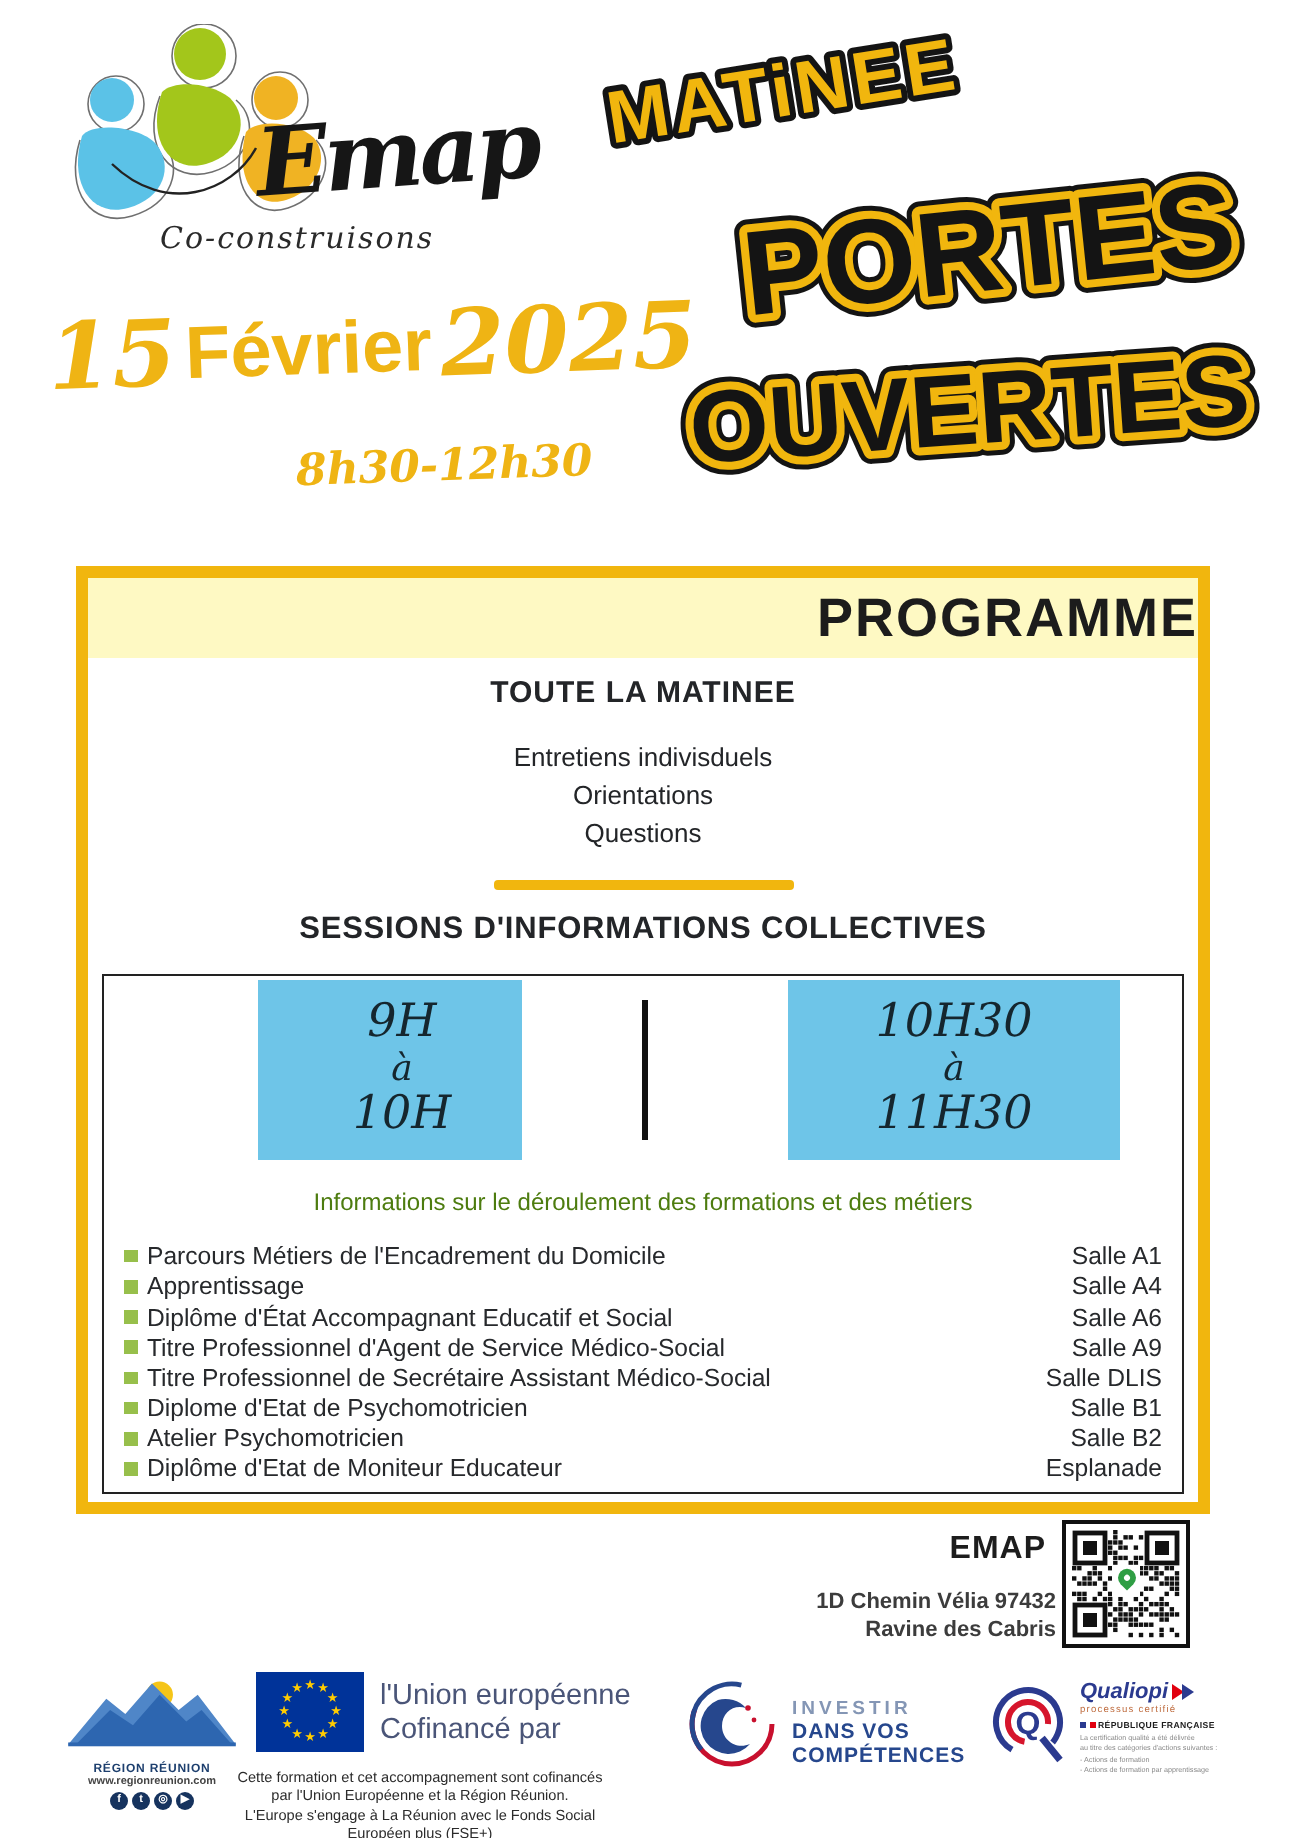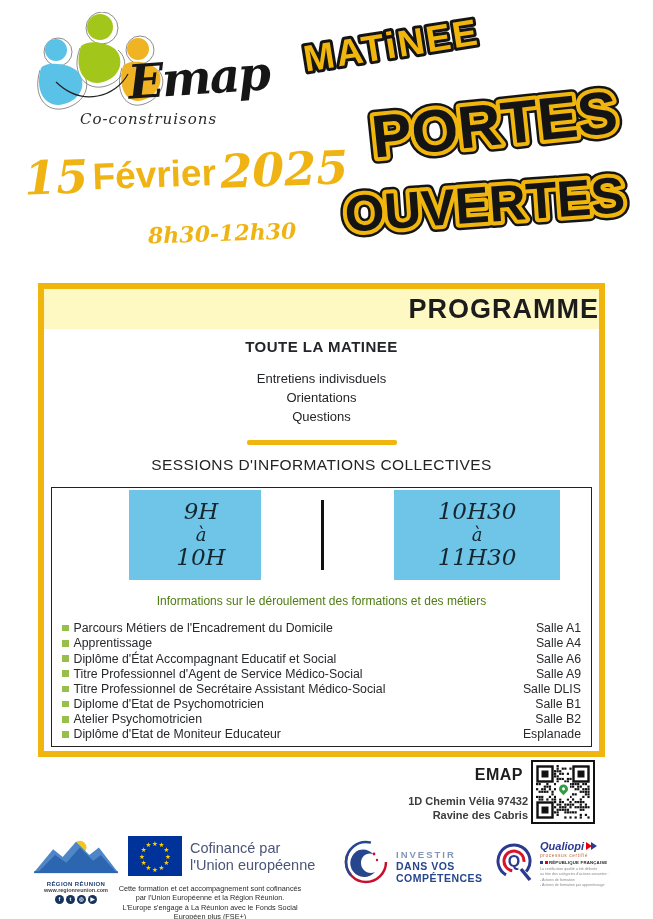--- a/index.html
+++ b/index.html
@@ -28,21 +28,21 @@
   #svg-portes text { font-size:60px; letter-spacing:0; }
   #svg-ouvertes text { font-size:51px; letter-spacing:0; }
 
   
   .program-box { position:absolute; left:38px; top:283px; width:567px; height:474px; border:6px solid #F1B60E; background:#fff; }
   .program-banner { height:40px; background:#fef9c3; display:flex; align-items:center; justify-content:flex-end; }
   .program-banner h1 { font-size:27px; font-weight:800; color:#1c1c1c; letter-spacing:1px; }
   .morning-title { margin-top:9px; text-align:center; font-size:15px; font-weight:800; color:#232528; letter-spacing:.5px; }
   .morning-items { margin-top:15px; text-align:center; font-size:13px; color:#232528; line-height:1.45; }
   .gold-divider { width:150px; height:5px; background:#F1B60E; border-radius:2px; margin:13px auto 11px auto; }
-  .sessions-title { text-align:center; font-size:15.5px; font-weight:400; color:#232528; letter-spacing:.4px; }
+  .sessions-title { text-align:center; font-size:15.5px; font-weight:700; color:#232528; letter-spacing:.4px; }
 
   .inner-box { position:relative; margin:13px auto 0 auto; width:541px; height:260px; border:1.5px solid #222; background:#fff; }
   .slot { position:absolute; top:2px; height:90px; background:#6EC5E8; display:flex; flex-direction:column; align-items:center; justify-content:center; font-family:"DejaVu Serif", serif; font-style:italic; color:#15262e; }
   .slot-1 { left:77px; width:132px;padding-left:12px; }
   .slot-2 { left:342px; width:166px; }
   .slot .big { font-size:23px; line-height:1.15; }
   .slot .small { font-size:18px; line-height:1.1; }
   .slot-divider { position:absolute; left:269px; top:12px; width:2.5px; height:70px; background:#111; }
   .sessions-subtitle { position:absolute; top:106px; left:0; width:100%; text-align:center; font-size:12px; color:#4d7c0f; }
   .items-list { position:absolute; top:133px; left:10px; right:10px; }
@@ -394,22 +394,22 @@
         <text x="33.5" y="31.3">★</text>
         <text x="27.0" y="33.0">★</text>
         <text x="20.5" y="31.3">★</text>
         <text x="15.7" y="26.5">★</text>
         <text x="14.0" y="20.0">★</text>
         <text x="15.7" y="13.5">★</text>
         <text x="20.5" y="8.7">★</text>
       </g>
   </svg>
   <div class="eu-label">
+    <div>l'Union européenne</div>
     <div>Cofinancé par</div>
-    <div>l'Union européenne</div>
   </div>
   <div class="eu-disclaimer">
     <span>Cette formation et cet accompagnement sont cofinancés</span>
     <span>par l'Union Européenne et la Région Réunion.</span>
     <span>L'Europe s'engage à La Réunion avec le Fonds Social</span>
     <span>Européen plus (FSE+)</span>
   </div>
 
   <div class="investir-block">
     <svg width="44" height="44" viewBox="0 0 44 44">

